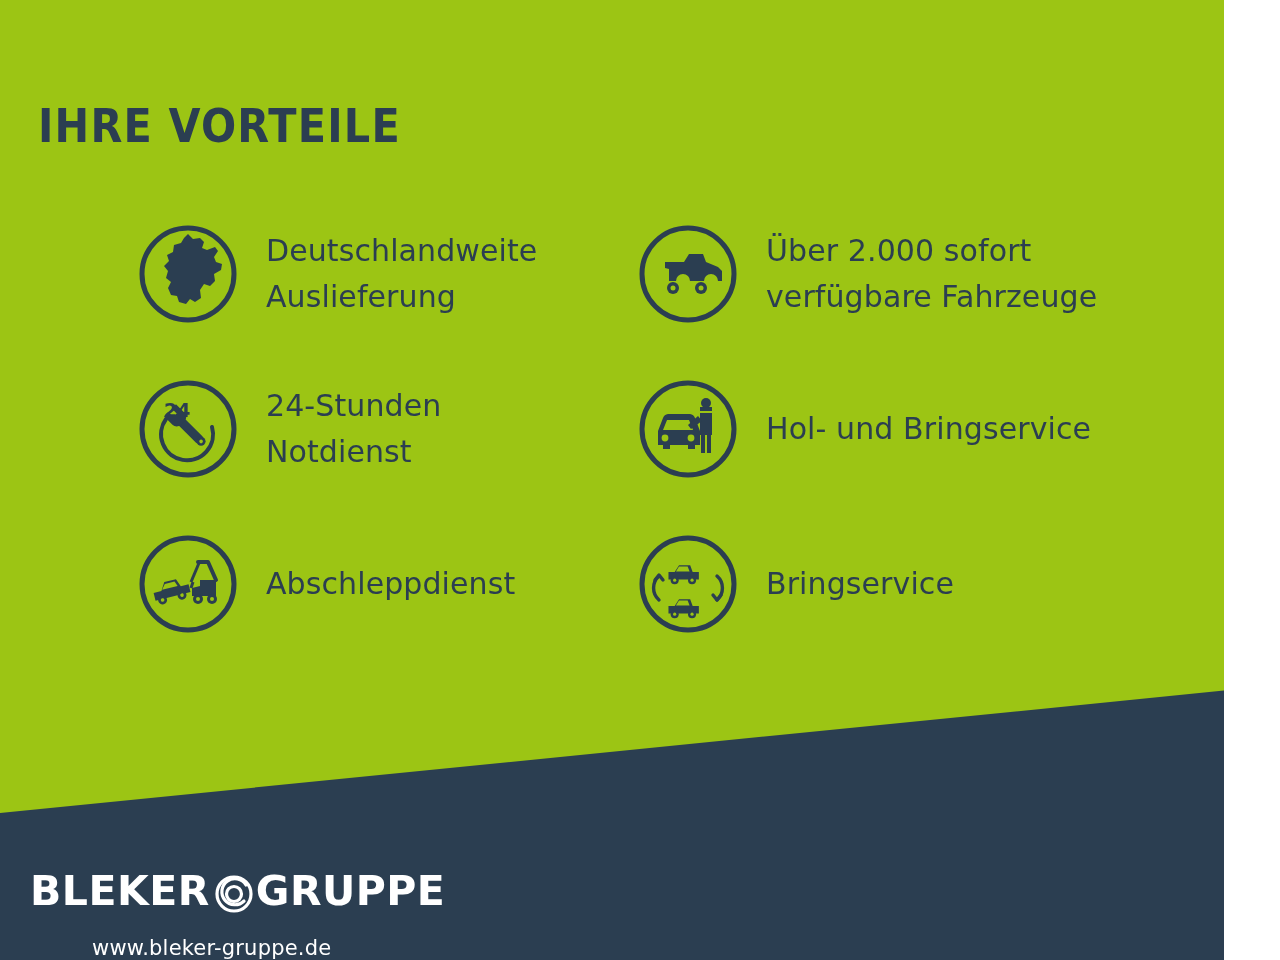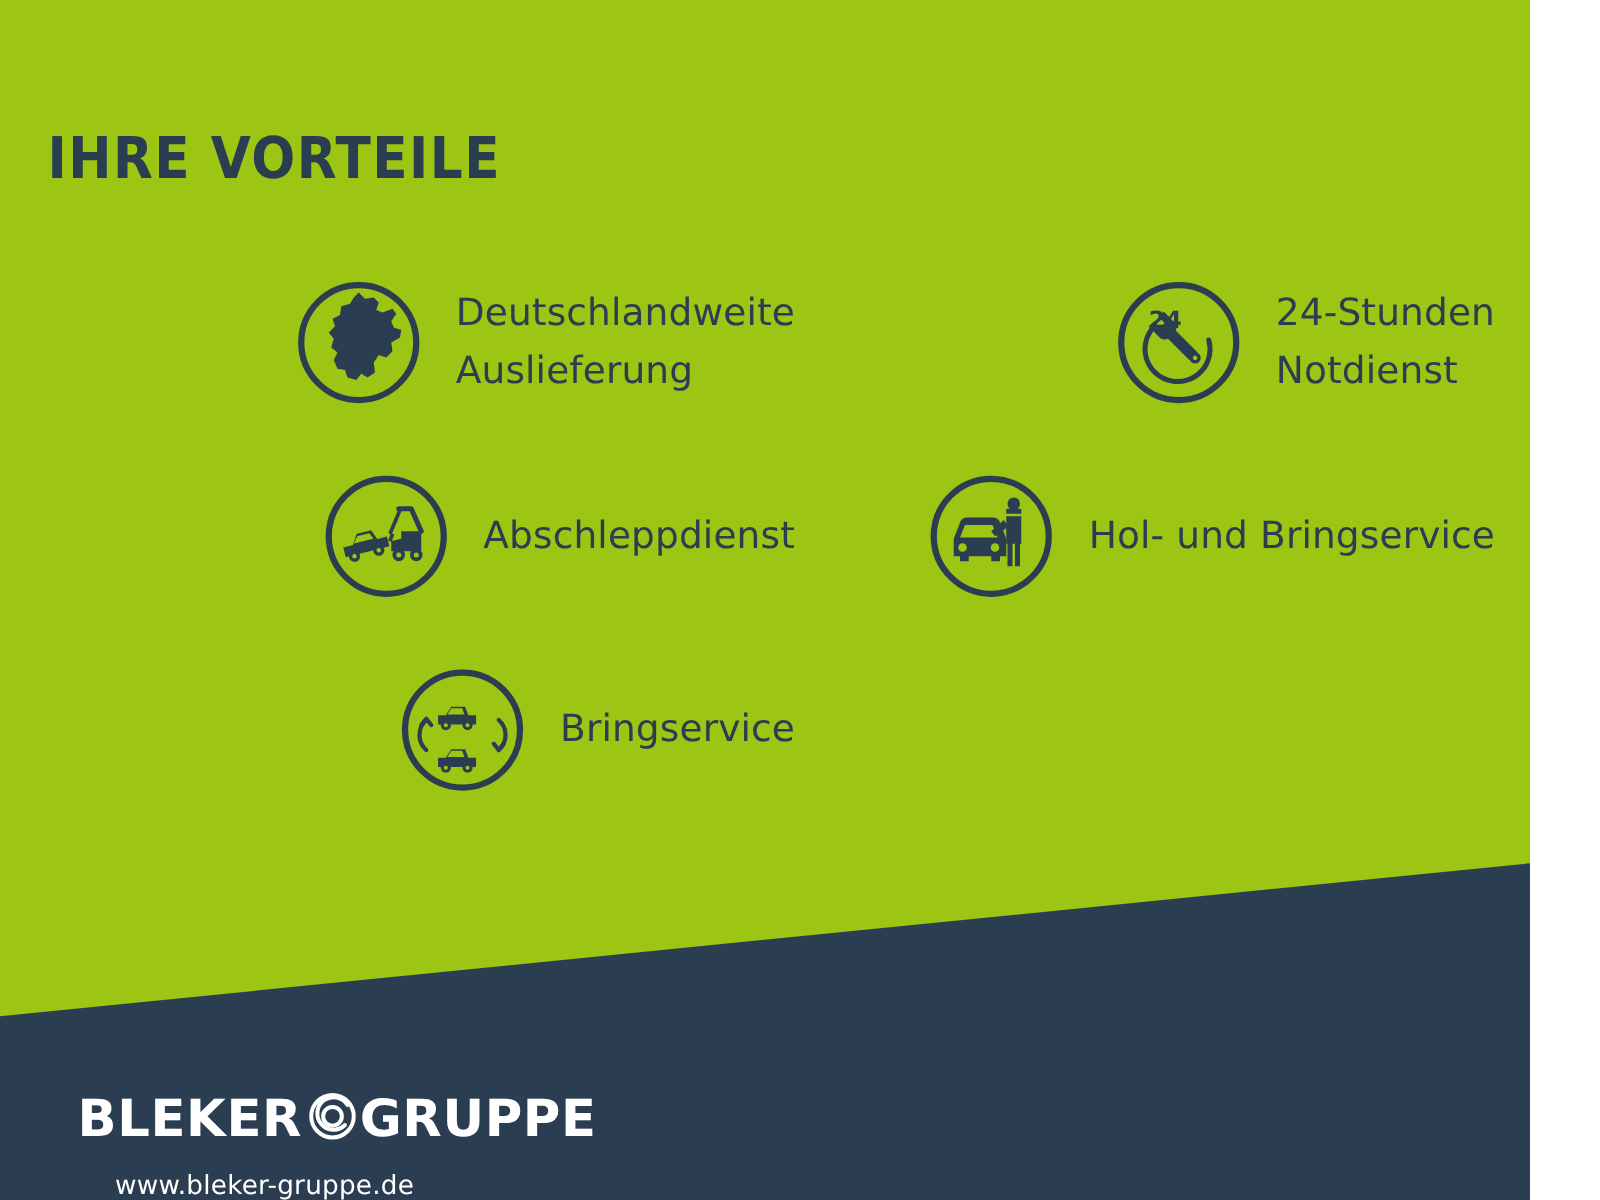--- a/index.html
+++ b/index.html
@@ -54,21 +54,20 @@
     grid-auto-rows: 155px;
     column-gap: 0;
     row-gap: 0;
     padding-left: 136px;
     box-sizing: border-box;
   }
   .benefit {
     display: flex;
     align-items: center;
     gap: 26px;
-    justify-content: flex-end;
   }
   .benefit-icon {
     flex: 0 0 auto;
     width: 104px;
     height: 104px;
     position: relative;
   }
   .benefit-icon svg {
     display: block;
     width: 104px;
@@ -86,23 +85,22 @@
   
   .logo-block {
     position: absolute;
     left: 30px;
     top: 866px;
     width: 340px;
     height: 86px;
   }
   .logo-wordmark {
     display: flex;
-    align-items: flex-end;
+    align-items: center;
     height: 50px;
-    margin-left: 32px;
   }
   .logo-word {
     font-size: 41px;
     font-weight: 700;
     color: #ffffff;
     letter-spacing: 0.5px;
     line-height: 1;
   }
   .logo-mark {
     width: 52px;
@@ -135,20 +133,34 @@
       <span class="benefit-icon">
         <svg viewBox="0 0 104 104" xmlns="http://www.w3.org/2000/svg">
           <circle cx="52" cy="52" r="46" fill="none" stroke="#2b3e51" stroke-width="5"></circle>
           <path fill="#2b3e51" d="M52 12 l5 5 l7 -1 l4 4 l-2 6 l5 2 l8 -3 l3 4 l-4 6 l2 5 l6 2 l-1 6 l-7 4 l1 7 l-5 5 l-6 -2 l-4 6 l1 8 l-6 4 l-5 -3 l-4 5 l-7 -2 l-2 -6 l-6 -1 l-3 -7 l3 -6 l-5 -4 l2 -7 l-4 -5 l5 -5 l-2 -6 l6 -3 l1 -7 l7 -2 l3 -5 Z"></path>
         </svg>
       </span>
       <span class="benefit-label">Deutschlandweite
 Auslieferung</span>
     </div>
 
+    <div class="benefit">
+      <span class="benefit-icon">
+        <svg viewBox="0 0 104 104" xmlns="http://www.w3.org/2000/svg">
+          <circle cx="52" cy="52" r="46" fill="none" stroke="#2b3e51" stroke-width="5"></circle>
+          <path fill="#2b3e51" d="M29 40 h19 l5 -8 h14 l3 8 l12 5 l4 4 v10 h-4 a7 7 0 0 0 -14 0 h-14 a7 7 0 0 0 -14 0 h-7 v-12 l-4 -1 v-4 Z M53 35 h11 l2 5 h-16 Z"></path>
+          <circle cx="37" cy="66" r="6" fill="#2b3e51"></circle>
+          <circle cx="65" cy="66" r="6" fill="#2b3e51"></circle>
+          <circle cx="37" cy="66" r="2.5" fill="#9cc514"></circle>
+          <circle cx="65" cy="66" r="2.5" fill="#9cc514"></circle>
+        </svg>
+      </span>
+      <span class="benefit-label">Über 2.000 sofort
+verfügbare Fahrzeuge</span>
+    </div>
 
     <div class="benefit">
       <span class="benefit-icon">
         <svg viewBox="0 0 104 104" xmlns="http://www.w3.org/2000/svg">
           <circle cx="52" cy="52" r="46" fill="none" stroke="#2b3e51" stroke-width="5"></circle>
           <path d="M30 42 a26 26 0 1 0 46 8" fill="none" stroke="#2b3e51" stroke-width="4" stroke-linecap="round"></path>
           <text x="28" y="40" font-family="DejaVu Sans, Liberation Sans, sans-serif" font-size="19" font-weight="700" fill="#2b3e51">24</text>
           <g transform="rotate(-45 52 52)">
             <rect x="48" y="36" width="9" height="34" rx="3" fill="#2b3e51"></rect>
             <path fill="#2b3e51" d="M44 26 h6 v7 h5 v-7 h6 v12 a6 6 0 0 1 -6 6 h-5 a6 6 0 0 1 -6 -6 Z"></path>
@@ -159,20 +171,43 @@
       </span>
       <span class="benefit-label">24-Stunden
 Notdienst</span>
     </div>
 
     <div class="benefit">
       <span class="benefit-icon">
         <svg viewBox="0 0 104 104" xmlns="http://www.w3.org/2000/svg">
           <circle cx="52" cy="52" r="46" fill="none" stroke="#2b3e51" stroke-width="5"></circle>
 
+          <path fill="#2b3e51" d="M22 54 l5 -13 a6 6 0 0 1 5 -4 h22 a6 6 0 0 1 5 4 l5 13 v14 h-5 v4 h-7 v-4 h-18 v4 h-7 v-4 h-5 Z"></path>
+          <path fill="#9cc514" d="M31 43 h22 l4 10 h-30 Z"></path>
+          <circle cx="29" cy="61" r="3.4" fill="#9cc514"></circle>
+          <circle cx="55" cy="61" r="3.4" fill="#9cc514"></circle>
+
+          <g fill="#2b3e51">
+            <path d="M64 30 h12 v4 h-12 Z"></path>
+            <circle cx="70" cy="26" r="5"></circle>
+            <path d="M64 36 h12 v22 h-12 Z"></path>
+            <rect x="65" y="57" width="4" height="19"></rect>
+            <rect x="71" y="57" width="4" height="19"></rect>
+            <path d="M62 39 l-10 9 l3 4 l11 -8 Z"></path>
+          </g>
+        </svg>
+      </span>
+      <span class="benefit-label">Hol- und Bringservice</span>
+    </div>
+
+    <div class="benefit">
+      <span class="benefit-icon">
+        <svg viewBox="0 0 104 104" xmlns="http://www.w3.org/2000/svg">
+          <circle cx="52" cy="52" r="46" fill="none" stroke="#2b3e51" stroke-width="5"></circle>
+
           <path d="M62 30 h10 l8 18" fill="none" stroke="#2b3e51" stroke-width="4" stroke-linecap="round" stroke-linejoin="round"></path>
           <path d="M63 31 l-8 19" fill="none" stroke="#2b3e51" stroke-width="3"></path>
           <path d="M57 50 l-2 6" fill="none" stroke="#2b3e51" stroke-width="3"></path>
 
           <path fill="#2b3e51" d="M64 48 h16 v16 h-24 v-8 l8 -2 Z"></path>
           <circle cx="62" cy="67" r="5" fill="#2b3e51"></circle>
           <circle cx="76" cy="67" r="5" fill="#2b3e51"></circle>
           <circle cx="62" cy="67" r="2" fill="#9cc514"></circle>
           <circle cx="76" cy="67" r="2" fill="#9cc514"></circle>
 
@@ -180,43 +215,20 @@
             <path fill="#2b3e51" d="M18 56 h8 l5 -8 h12 l3 8 h8 v8 h-36 Z"></path>
             <path fill="#9cc514" d="M27 55 l4 -5 h10 l2 5 Z"></path>
             <circle cx="25" cy="65" r="4.5" fill="#2b3e51"></circle>
             <circle cx="45" cy="65" r="4.5" fill="#2b3e51"></circle>
             <circle cx="25" cy="65" r="1.8" fill="#9cc514"></circle>
             <circle cx="45" cy="65" r="1.8" fill="#9cc514"></circle>
           </g>
         </svg>
       </span>
       <span class="benefit-label">Abschleppdienst</span>
-    </div>
-
-    <div class="benefit">
-      <span class="benefit-icon">
-        <svg viewBox="0 0 104 104" xmlns="http://www.w3.org/2000/svg">
-          <circle cx="52" cy="52" r="46" fill="none" stroke="#2b3e51" stroke-width="5"></circle>
-
-          <path fill="#2b3e51" d="M22 54 l5 -13 a6 6 0 0 1 5 -4 h22 a6 6 0 0 1 5 4 l5 13 v14 h-5 v4 h-7 v-4 h-18 v4 h-7 v-4 h-5 Z"></path>
-          <path fill="#9cc514" d="M31 43 h22 l4 10 h-30 Z"></path>
-          <circle cx="29" cy="61" r="3.4" fill="#9cc514"></circle>
-          <circle cx="55" cy="61" r="3.4" fill="#9cc514"></circle>
-
-          <g fill="#2b3e51">
-            <path d="M64 30 h12 v4 h-12 Z"></path>
-            <circle cx="70" cy="26" r="5"></circle>
-            <path d="M64 36 h12 v22 h-12 Z"></path>
-            <rect x="65" y="57" width="4" height="19"></rect>
-            <rect x="71" y="57" width="4" height="19"></rect>
-            <path d="M62 39 l-10 9 l3 4 l11 -8 Z"></path>
-          </g>
-        </svg>
-      </span>
-      <span class="benefit-label">Hol- und Bringservice</span>
     </div>
 
     <div class="benefit">
       <span class="benefit-icon">
         <svg viewBox="0 0 104 104" xmlns="http://www.w3.org/2000/svg">
           <circle cx="52" cy="52" r="46" fill="none" stroke="#2b3e51" stroke-width="5"></circle>
 
           <g transform="translate(30,24) scale(0.62)">
             <path fill="#2b3e51" d="M4 26 h10 l7 -11 h18 l4 11 h10 v12 h-49 Z"></path>
             <path fill="#9cc514" d="M16 25 l5 -8 h14 l3 8 Z"></path>

